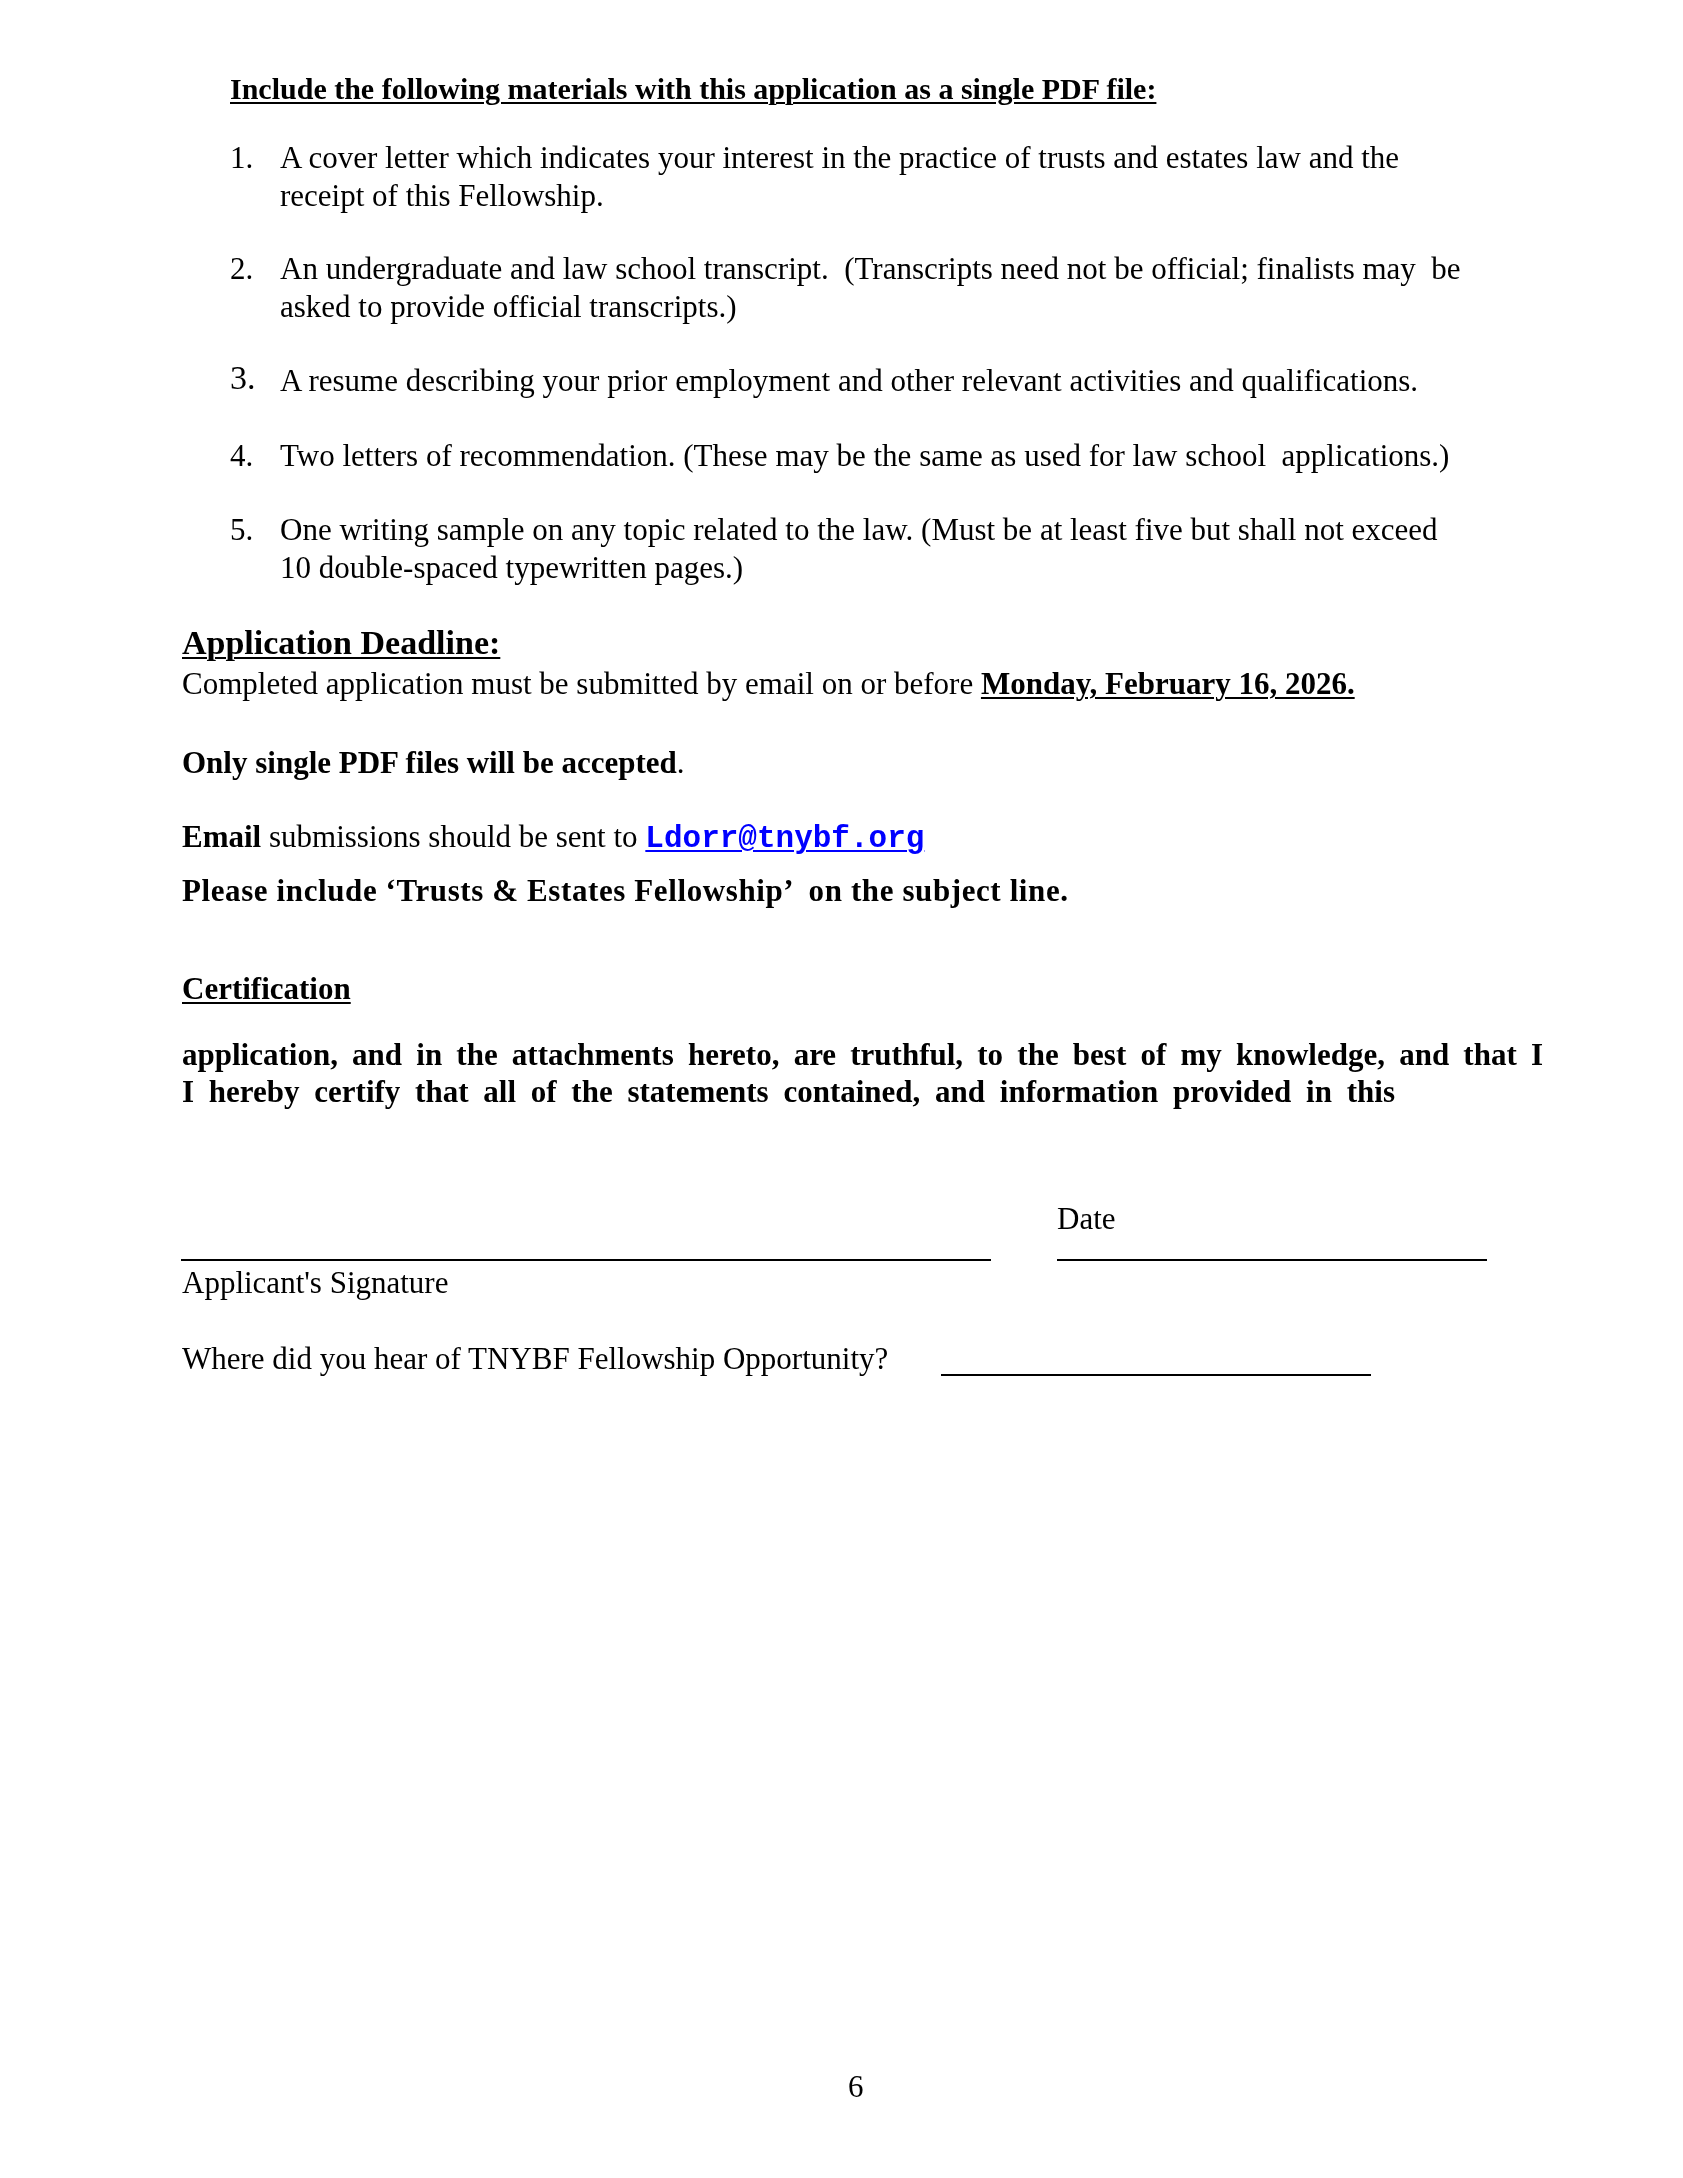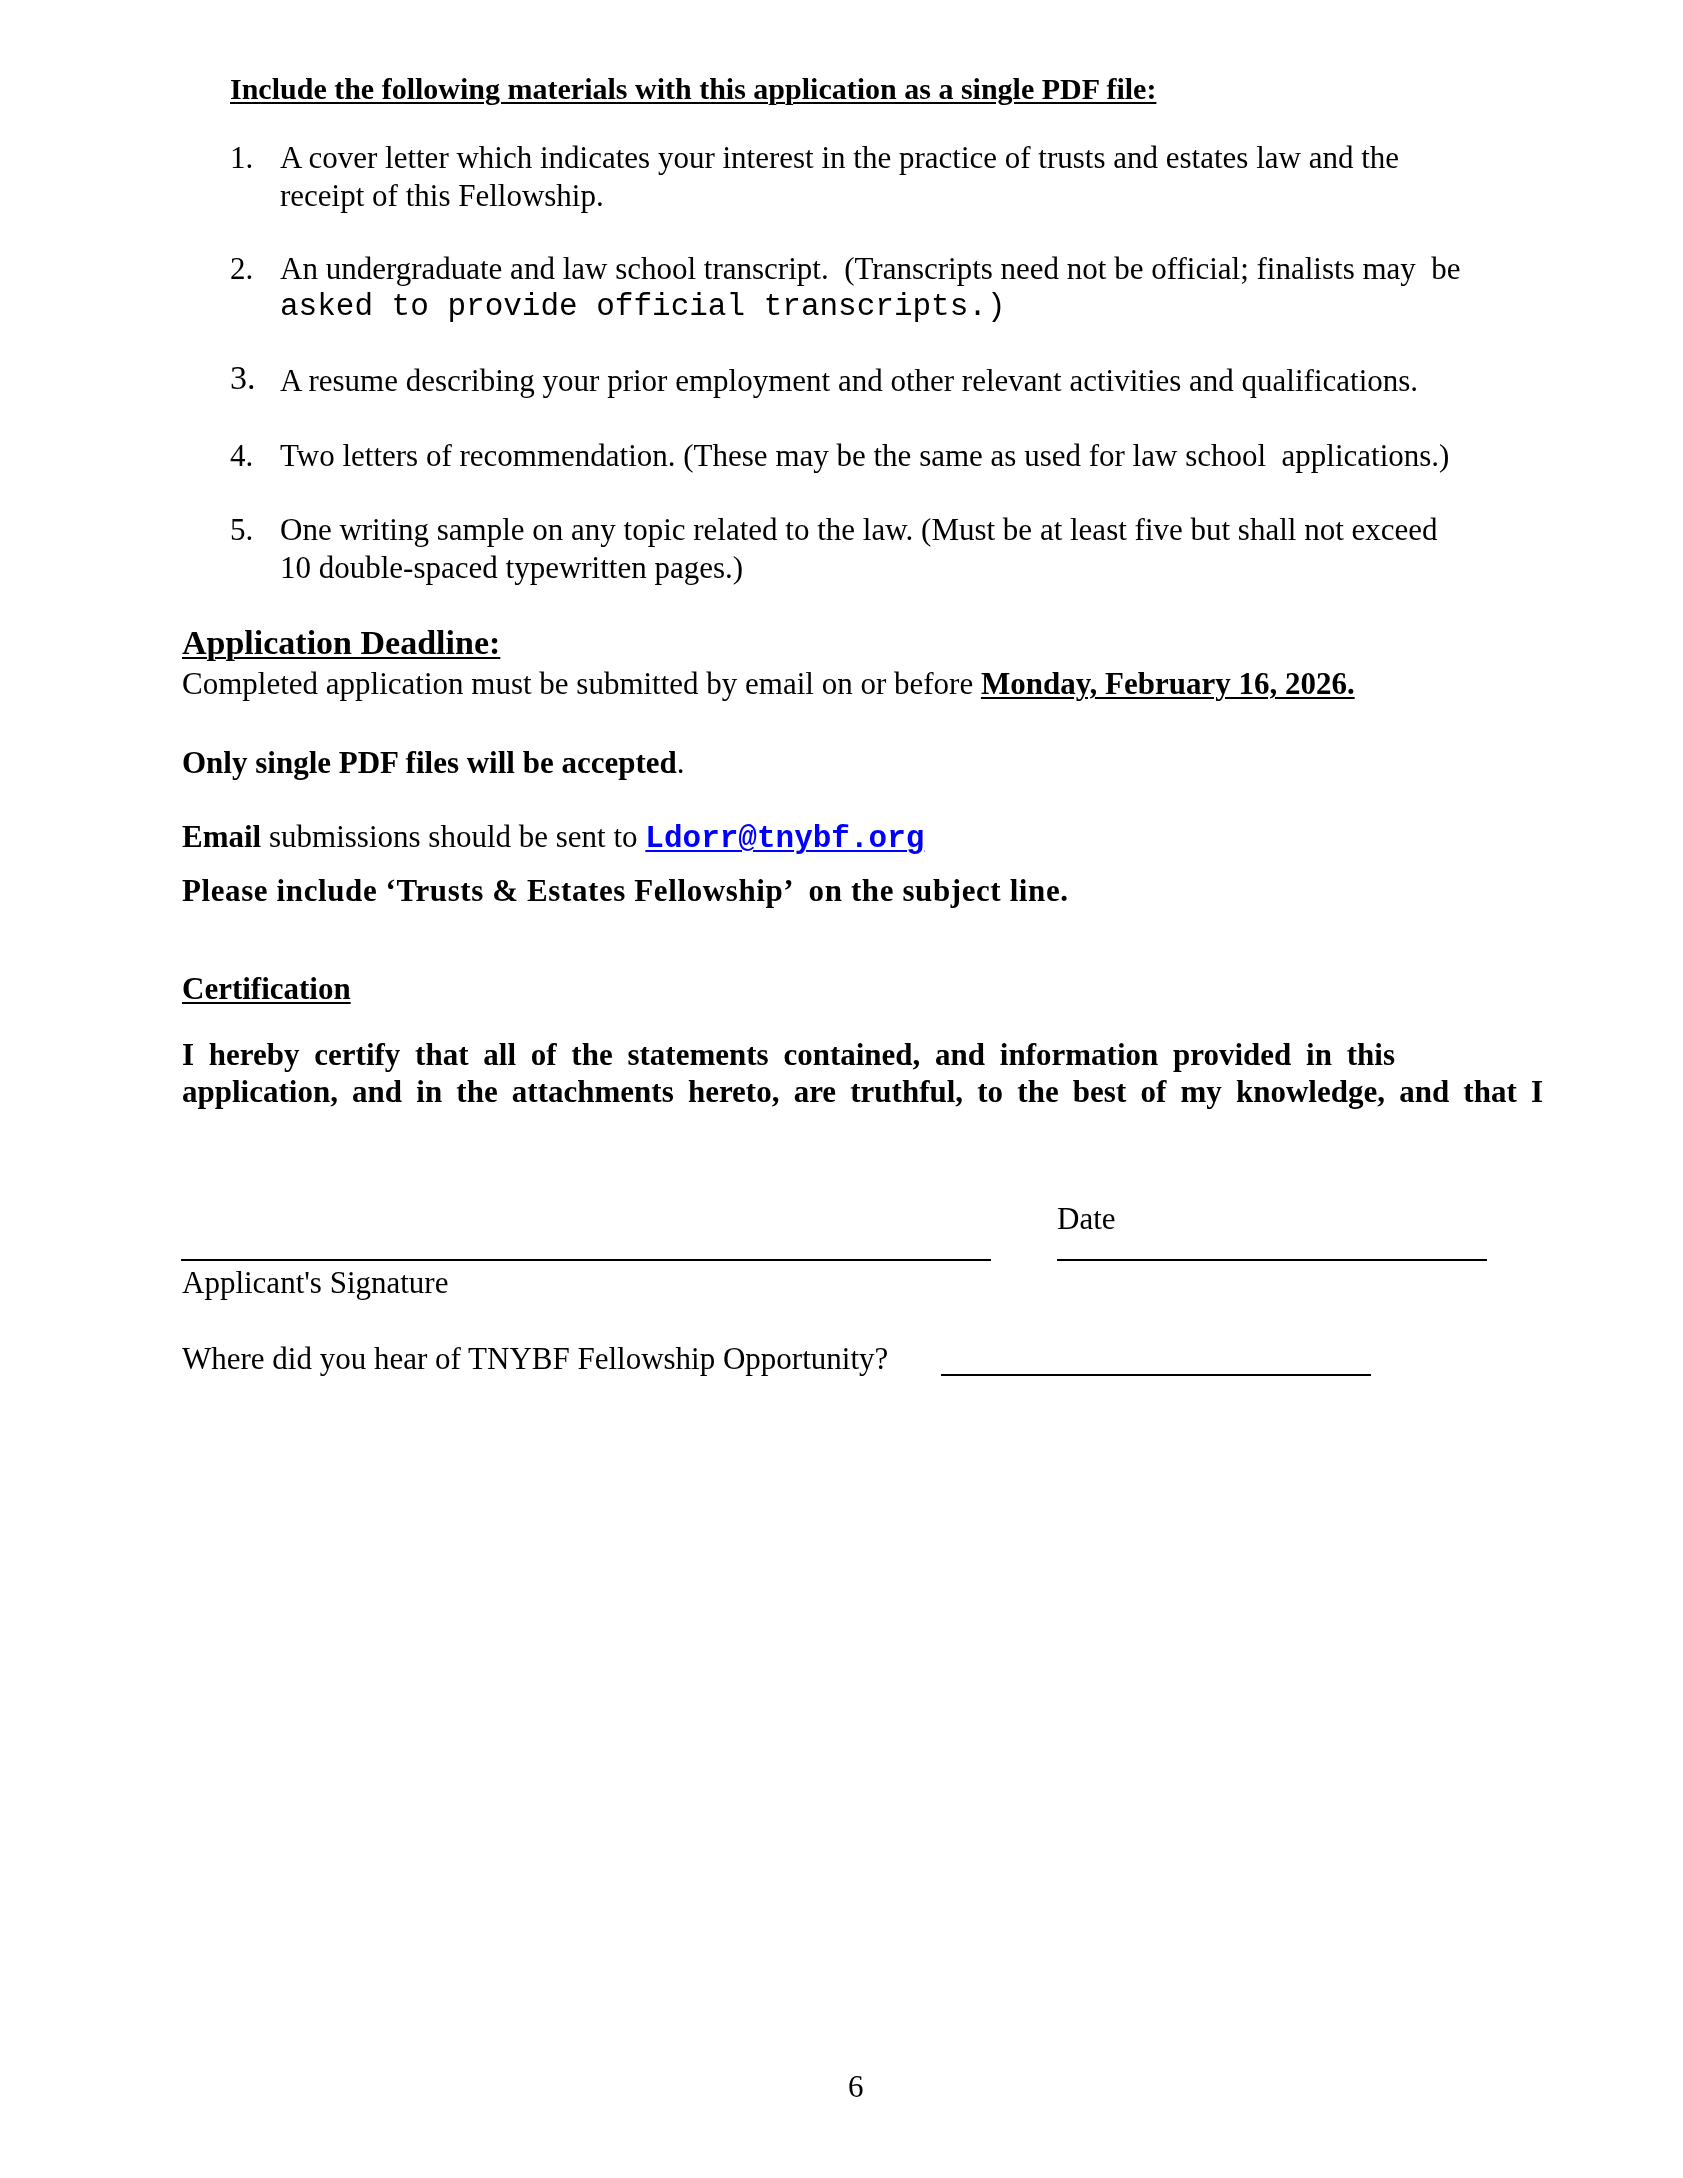--- a/index.html
+++ b/index.html
@@ -29,21 +29,21 @@
 
 <div>
   <div class="abs list-item body-text" style="top:139px;">
     <span class="num">1.</span>
     <span class="txt">A cover letter which indicates your interest in the practice of trusts and estates law and the</span>
     <span class="txt" style="top:38px;">receipt of this Fellowship.</span>
   </div>
   <div class="abs list-item body-text" style="top:250px;">
     <span class="num">2.</span>
     <span class="txt" style="white-space:pre;">An undergraduate and law school transcript.  (Transcripts need not be official; finalists may  be</span>
-    <span class="txt" style="top:38px;font-family:Liberation Mono, monospace;">asked to provide official transcripts.)</span>
+    <span class="txt" style="top:38px;">asked to provide official transcripts.)</span>
   </div>
   <div class="abs list-item body-text" style="top:362px;">
     <span class="num big" style="top:-3px;">3.</span>
     <span class="txt">A resume describing your prior employment and other relevant activities and qualifications.</span>
   </div>
   <div class="abs list-item body-text" style="top:437px;">
     <span class="num">4.</span>
     <span class="txt" style="white-space:pre;">Two letters of recommendation. (These may be the same as used for law school  applications.)</span>
   </div>
   <div class="abs list-item body-text" style="top:511px;">
@@ -61,22 +61,22 @@
   <span class="bold">Only single PDF files will be accepted</span><span>.</span>
 </div>
 
 <div class="abs body-text" style="left:182px; top:818px;">
   <span class="bold">Email</span><span style="white-space:pre;"> submissions should be sent to </span><a class="link" href="#" style="color: rgb(0, 0, 255); font-family: Liberation Mono, monospace;">Ldorr@tnybf.org</a>
 </div>
 <div class="abs body-text bold" style="left:182px; top:838px; letter-spacing:0.6px; white-space:pre;margin-top:34px;">Please include ‘Trusts &amp; Estates Fellowship’  on the subject line.</div>
 
 <div class="abs body-text bold u" style="left:182px; top:970px;">Certification</div>
 <div class="abs cert-para">
+  <span class="line">application, and in the attachments hereto, are truthful, to the best of my knowledge, and that  I</span>
   <span class="line" style="width:1213px;">I hereby certify that all of the statements contained, and information provided in this</span>
-  <span class="line">application, and in the attachments hereto, are truthful, to the best of my knowledge, and that  I</span>
 </div>
 
 <div class="sig-line" style="left:181px; top:1259px; width:810px;"></div>
 <div class="sig-line" style="left:1057px; top:1259px; width:430px;"></div>
 <div class="abs body-text" style="left:182px; top:1264px;">Applicant's Signature</div>
 <div class="abs body-text" style="left:1057px; top:1200px;">Date</div>
 
 <div class="abs body-text" style="left:182px; top:1340px;">Where did you hear of TNYBF Fellowship Opportunity?</div>
 <div class="sig-line" style="left:941px; top:1374px; width:430px;"></div>
 

